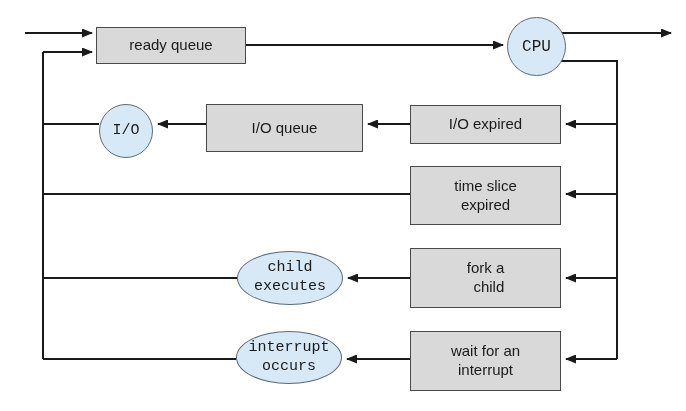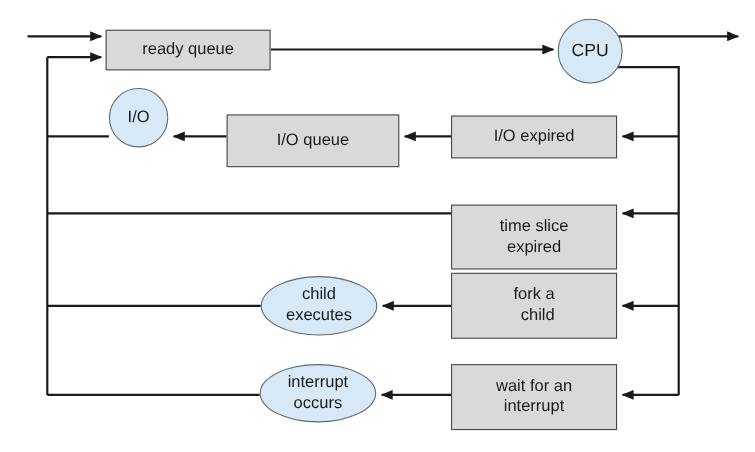--- a/index.html
+++ b/index.html
@@ -36,28 +36,29 @@
     line-height: 1.25;
   }
   .box {
     background: var(--box-fill);
     border: 1.5px solid var(--box-border);
   }
   .circle, .ellipse {
     background: var(--blue-fill);
     border: 1.5px solid var(--blue-border);
     border-radius: 50%;
+    font-family: Liberation Mono, monospace;
   }
   
   .n-ready    { left: 96px;  top: 27px;  width: 150px; height: 37px; }
   .n-cpu      { left: 507px; top: 17px;  width: 59px;  height: 59px; font-size: 16px; }
-  .n-io       { left: 99px;  top: 80px;  width: 54px;  height: 54px; }
+  .n-io       { left: 99px;  top: 104px;  width: 54px;  height: 54px; }
   .n-ioq      { left: 206px; top: 104px; width: 157px; height: 48px; }
   .n-ioreq    { left: 410px; top: 105px; width: 151px; height: 39px; }
-  .n-timeslice{ left: 410px; top: 166px; width: 151px; height: 59px; margin-top: 20px; }
+  .n-timeslice{ left: 410px; top: 166px; width: 151px; height: 59px; }
   .n-fork     { left: 410px; top: 248px; width: 151px; height: 60px; text-align: right; }
   .n-child    { left: 237px; top: 251px; width: 106px; height: 54px; }
   .n-wait     { left: 410px; top: 331px; width: 151px; height: 60px; }
   .n-intr     { left: 236px; top: 331px; width: 106px; height: 53px; }
 </style>
 </head>
 <body>
 
 <div class="canvas">
 

